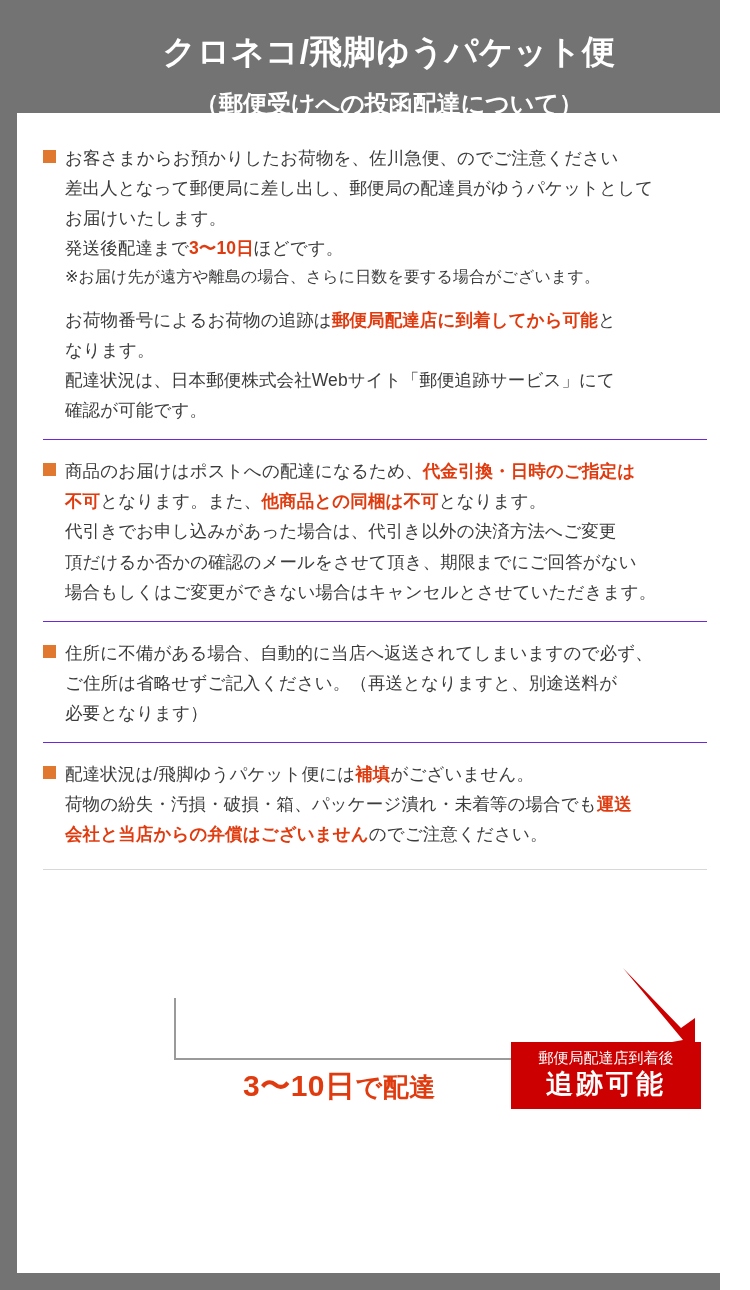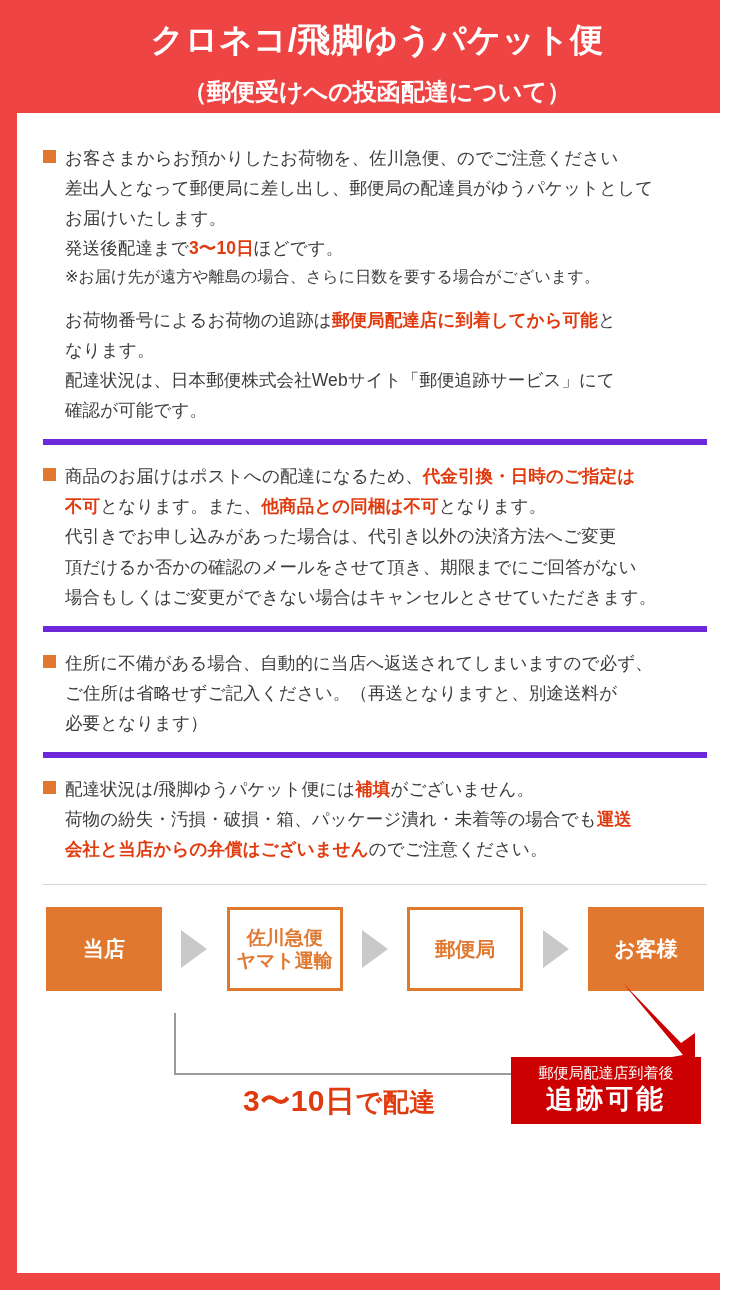--- a/index.html
+++ b/index.html
@@ -11,23 +11,23 @@
     height: 1290px;
     background: #ffffff;
     font-family: "Liberation Sans", "DejaVu Sans", sans-serif;
     color: #3c3c3c;
     overflow: hidden;
   }
   .page {
     position: relative;
     width: 720px;
     height: 1290px;
-    background: #ef4444;
-    box-sizing: border-box;
-    padding: 2px;
+    background: #737373;
+    box-sizing: border-box;
+    padding: 14px;
   }
   
   .header {
     width: 750px;
     padding: 18px 0 14px 0;
     text-align: center;
     color: #ffffff;
     box-sizing: border-box;
   }
   .header .title-main {
@@ -51,21 +51,21 @@
     height: 1160px;
     background: #ffffff;
     box-sizing: border-box;
     padding: 24px 26px 0 26px;
   }
   
   .section {
     padding: 6px 0 14px 0;
   }
   .section + .section {
-    border-top: 6px solid #6d28d9;
+    border-top: 1px solid #6d28d9;
     padding-top: 16px;
   }
   .bullet-row {
     display: flex;
     align-items: flex-start;
   }
   .sq {
     flex: 0 0 auto;
     width: 13px;
     height: 13px;
@@ -273,46 +273,20 @@
             <span>荷物の紛失・汚損・破損・箱、パッケージ潰れ・未着等の場合でも</span><span class="hl">運送</span>
           </div>
           <div>
             <span class="hl">会社と当店からの弁償はございません</span><span>のでご注意ください。</span>
           </div>
         </div>
       </div>
     </div>
 
     <div class="flow">
-      <div class="flow-row">
-
-        <div class="box filled">
-          <span>当店</span>
-        </div>
-
-        <div class="arrow"></div>
-
-        <div class="box outlined two-line">
-          <span>佐川急便</span>
-          <span>ヤマト運輸</span>
-        </div>
-
-        <div class="arrow"></div>
-
-        <div class="box outlined">
-          <span>郵便局</span>
-        </div>
-
-        <div class="arrow"></div>
-
-        <div class="box filled">
-          <span>お客様</span>
-        </div>
-
-      </div>
 
       <div class="bracket"></div>
       <div class="bracket-h"></div>
 
       <div class="deliver-label">
         <span>3〜10日</span><span class="small">で配達</span>
       </div>
 
       <div class="callout-arrow">
         <svg width="120" height="90" viewBox="0 0 120 90" xmlns="http://www.w3.org/2000/svg">

